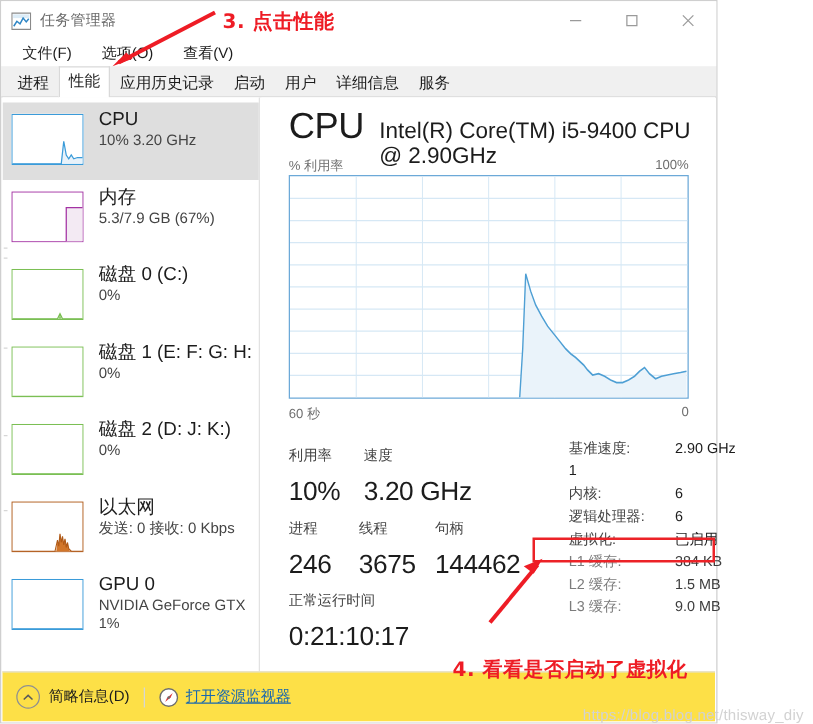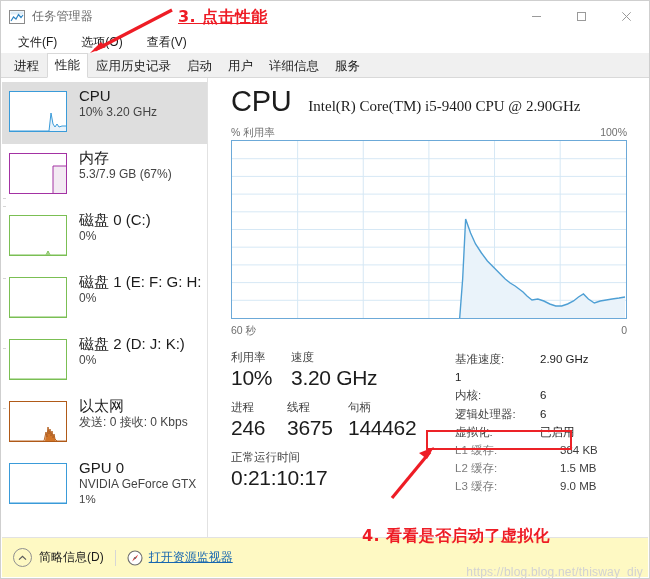--- a/index.html
+++ b/index.html
@@ -14,21 +14,21 @@
     background: #ffffff;
     font-family: "Liberation Sans", "DejaVu Sans", sans-serif;
     overflow: hidden;
     box-sizing: border-box;
   }
 
   
   .window {
     position: absolute;
     left: 0; top: 0;
-    width: 650px; height: 579px;
+    width: 574px; height: 579px;
     border: 1px solid #cfcfcf;
     box-sizing: border-box;
     background: #ffffff;
   }
 
   
   .titlebar {
     position: absolute;
     left: 0; top: 0;
     width: 100%; height: 31px;
@@ -191,25 +191,24 @@
     display: flex;
     align-items: baseline;
   }
   .main-title {
     font-size: 29px;
     color: #1c1c1c;
     line-height: 33px;
     letter-spacing: -.3px;
   }
   .main-subtitle {
-    margin-left: 17px;
-    font-size: 15px;
+    margin-left: 12px;
+    font-size: 18px;
     color: #1c1c1c;
     line-height: 20px;
-    font-family: Liberation Serif, serif;
   }
   .axis-row {
     position: absolute;
     left: 22px; top: 48px;
     right: 21px;
     display: flex;
     justify-content: space-between;
     font-size: 10.5px;
     color: #6f6f6f;
   }
@@ -237,54 +236,54 @@
     color: #6f6f6f;
   }
 
   
   .stats-left {
     position: absolute;
     left: 22px; top: 272px;
     width: 215px;
   }
   .stat-group { margin-bottom: 9px; }
-  .stat-labels, .stat-values { display: flex; }
+  .stat-labels, .stat-values { display: flex; margin-top: 8px; }
   .stat-lbl { font-size: 11.5px; color: #444; line-height: 15px; }
   .stat-val { font-size: 21px; color: #1c1c1c; line-height: 26px; letter-spacing: -.3px; }
 
   .stats-right {
     position: absolute;
     left: 246px; top: 272px;
     width: 185px;
   }
   .srow {
     display: flex;
     line-height: 18.2px;
     height: 18.2px;
   }
   .srow .k { width: 85px; font-size: 11.5px; color: #444; flex: none; }
   .srow .v { font-size: 11.5px; color: #1c1c1c; }
   .srow.dim .k, .srow.dim .v { color: #7c7c7c; }
-  .srow.dim .v { color: #3c3c3c; margin-left: 20px; }
+  .srow.dim .v { color: #3c3c3c; }
 
   .highlight-box {
     position: absolute;
     left: 426px; top: 430px;
     width: 146px; height: 20px;
     border: 2px solid #ec2227;
     box-sizing: border-box;
     pointer-events: none;
   }
 
   
   .statusbar {
     position: absolute;
     left: 1px; right: 1px; bottom: 1px;
     height: 39px;
-    background: #fef9c3;
+    background: #fde047;
     border-top: 1px solid #e2e2e2;
     display: flex;
     align-items: center;
   }
   .sb-link {
     display: flex;
     align-items: center;
     margin-left: 11px;
     font-size: 12px;
     color: #1c1c1c;
@@ -313,21 +312,21 @@
 
   
   .anno {
     position: absolute;
     color: #ee1c25;
     font-weight: bold;
     font-size: 16px;
     letter-spacing: .4px;
     font-family: "DejaVu Sans", "Liberation Sans", sans-serif;
   }
-  .anno-1 { left: 178px; top: 7px; text-decoration: underline; }
+  .anno-1 { left: 178px; top: 7px; }
   .anno-2 { left: 362px; top: 526px; }
   .anno-svg {
     position: absolute;
     left: 0; top: 0;
     width: 650px; height: 579px;
     pointer-events: none;
   }
   .watermark {
     position: absolute;
     right: 7px; bottom: 0px;

